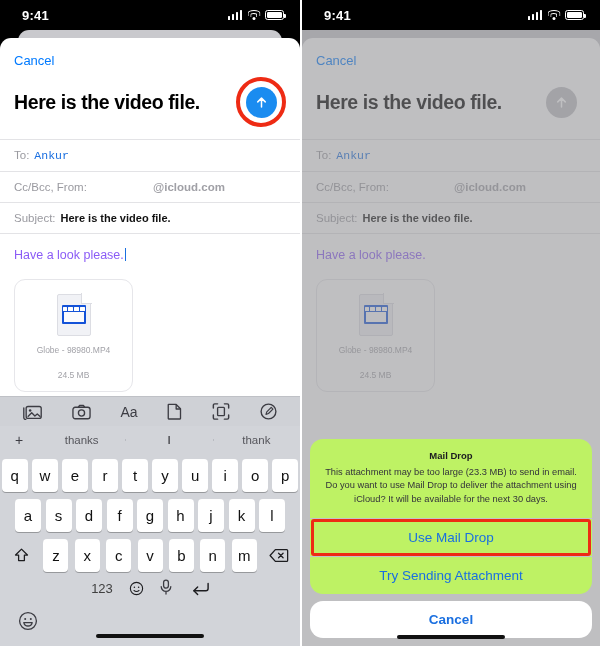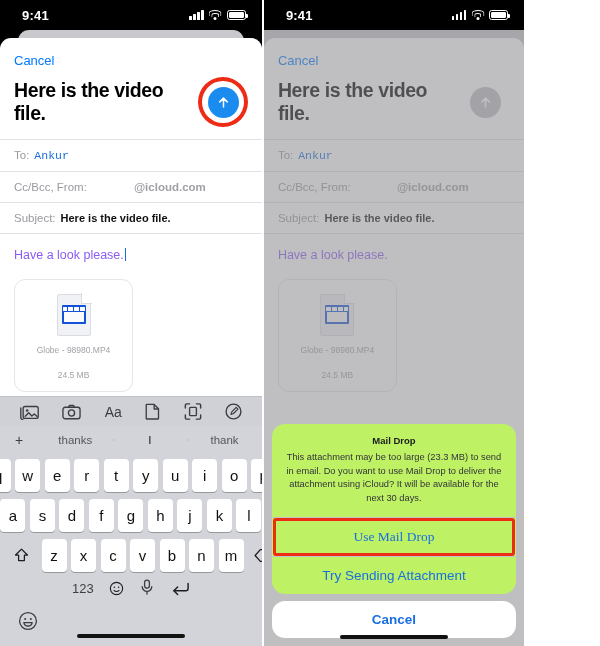--- a/index.html
+++ b/index.html
@@ -2,21 +2,21 @@
 <html><head>
 <meta charset="utf-8">
 <style>
   * { box-sizing: border-box; margin: 0; padding: 0; }
   html, body {
     width: 600px; height: 646px;
     font-family: "Liberation Sans", sans-serif;
     background: #ffffff;
     overflow: hidden;
   }
-  .screens { position: relative; width: 524px; height: 646px; display: flex; }
+  .screens { position: relative; width: 600px; height: 646px; display: flex; }
   .phone { position: relative; width: 300px; height: 646px; overflow: hidden; background: #000; }
   .phone.right { border-left: 2px solid #ffffff; }
 
   
   .statusbar {
     position: relative; height: 30px; background: #000; color: #fff;
     display: flex; align-items: center; justify-content: space-between;
     padding: 0 16px 0 22px; z-index: 40;
   }
   .sb-time { font-size: 13px; font-weight: bold; letter-spacing: .2px; }
@@ -147,21 +147,21 @@
   .alert-card {
     background: #bef264; border-radius: 13px; overflow: hidden; margin-bottom: 7px;
   }
   .alert-head { padding: 11px 12px 12px 12px; text-align: center; }
   .alert-title { font-size: 9.5px; font-weight: bold; color: #1b1b1f; margin-bottom: 5px; }
   .alert-msg { font-size: 9.3px; color: #33333a; line-height: 1.45; }
   .alert-btn {
     border-top: 1px solid #c3c3c9; text-align: center; padding: 11px 0;
     color: #1a6fe0; font-size: 13.5px;
   }
-  .alert-btn.hl { position: relative; font-family: Liberation Serif, serif; }
+  .alert-btn.hl { position: relative; }
   .hl-ring { position: absolute; left: 1px; right: 1px; top: 0px; bottom: 0px; border: 3.5px solid #ee2b14; border-radius: 3px; }
   .cancel-card {
     background: #fff; border-radius: 13px; text-align: center; padding: 11px 0;
     color: #1a6fe0; font-size: 13.5px; font-weight: bold;
   }
   .right .home-ind2 { position:absolute; left:50%; transform:translateX(-50%); bottom:7px; width:108px; height:4.5px; background:#111; border-radius:3px; z-index:36; }
   .right-bg { position:absolute; top:30px; left:0; right:0; bottom:0; background:#c8c8cc; z-index:8; }
 </style>
 </head>
 <body>

